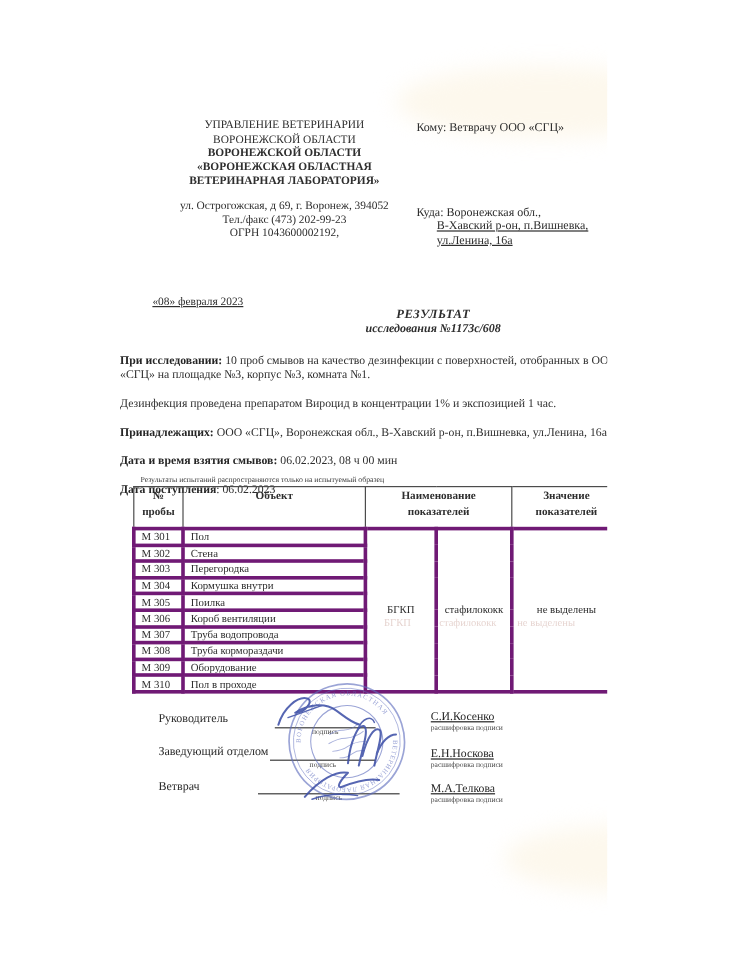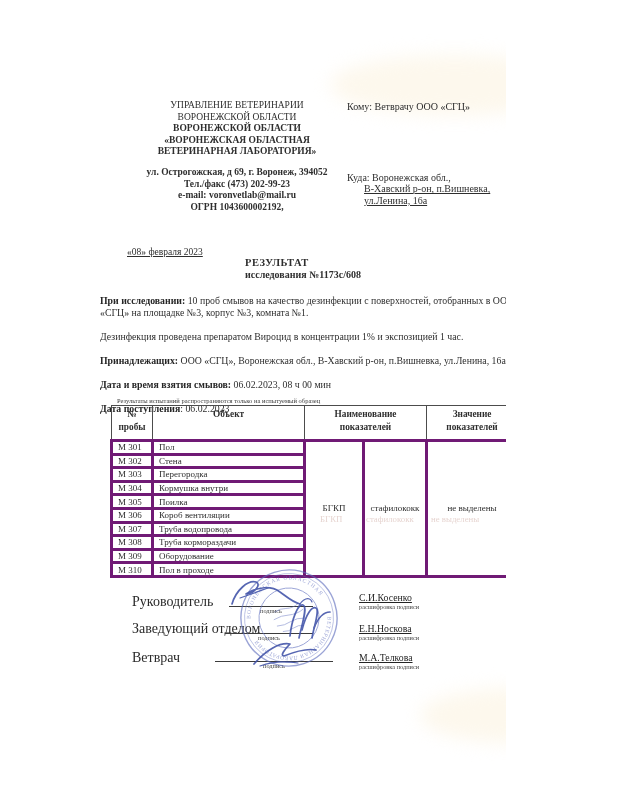--- a/index.html
+++ b/index.html
@@ -7,28 +7,28 @@
     position:relative;width:506px;height:800px;overflow:hidden;
     background:#ffffff;color:#2e2e2e;
     font-family:"Liberation Serif","DejaVu Serif",serif;
   }
   .abs{position:absolute;}
   .blot{position:absolute;border-radius:50%;filter:blur(9px);pointer-events:none;}
 
   
   .hdr-left{left:118px;top:100px;width:238px;text-align:center;font-size:9.5px;line-height:11.6px;}
   .hdr-left .bold{font-weight:bold;}
-  .hdr-contacts{margin-top:9px;font-weight:bold;}
+  .hdr-contacts{margin-top:9px;}
   .hdr-right{left:347px;top:101px;width:200px;font-size:10px;line-height:11.6px;}
   .hdr-right .addr{margin-top:59px;}
   .hdr-right .indent{padding-left:17px;text-decoration:underline;}
 
   .date-line{left:127px;top:247px;font-size:9.5px;text-decoration:underline;}
 
-  .doc-title{left:245px;top:257px;width:202px;text-align:left;font-weight:bold;}
+  .doc-title{left:260px;top:257px;width:202px;text-align:center;font-weight:bold;font-style:italic;}
   .doc-title .t1{font-size:10.5px;letter-spacing:0.5px;}
   .doc-title .t2{font-size:10px;margin-top:1px;}
 
   .body-text{left:88px;top:283px;width:444px;font-size:9.8px;line-height:11.9px;}
   .body-text p{margin:12px;}
   .body-text b{font-weight:bold;color:#262626;}
 
   .tbl-note{left:117px;top:397px;font-size:6.5px;color:#3a3a3a;}
 
   table.results{border-collapse:collapse;table-layout:fixed;left:110px;top:405px;width:406px;position:absolute;}
@@ -37,21 +37,21 @@
     white-space:pre-line;vertical-align:top;padding:2px 1px 1px;height:30px;text-align:center;
   }
   table.results td{
     border:3px solid #701a75;font-size:9px;line-height:10px;height:10.6px;
     padding:0 0 0 5px;vertical-align:middle;overflow:hidden;
   }
   table.results td.mid{text-align:center;padding:0;font-size:9px;}
 
   .ghost{color:#c09288;opacity:.4;filter:blur(.4px);font-size:8.8px;pointer-events:none;}
 
-  .sig-label{left:132px;font-size:14px;color:#2b2b2b;}
+  .sig-label{left:132px;font-size:10px;color:#2b2b2b;}
   .sig-line{border-bottom:1px solid #3c3c3c;height:12px;}
   .sig-cap{font-size:6.3px;color:#444;text-align:center;}
   .sig-name{left:359px;font-size:9.8px;text-decoration:underline;color:#242424;}
   .sig-namecap{left:359px;font-size:6.3px;color:#474747;}
 
   .page-num{left:529px;top:719px;font-size:9px;color:#b0adab;}
 
   svg{display:block;}
 </style>
 </head>
@@ -65,21 +65,20 @@
 
   <div class="abs hdr-left">
     <div>УПРАВЛЕНИЕ ВЕТЕРИНАРИИ</div>
     <div>ВОРОНЕЖСКОЙ ОБЛАСТИ</div>
     <div class="bold">ВОРОНЕЖСКОЙ ОБЛАСТИ</div>
     <div class="bold">«ВОРОНЕЖСКАЯ ОБЛАСТНАЯ</div>
     <div class="bold">ВЕТЕРИНАРНАЯ ЛАБОРАТОРИЯ»</div>
     <div class="hdr-contacts">
       <div>ул. Острогожская, д 69, г. Воронеж, 394052</div>
       <div>Тел./факс (473) 202-99-23</div>
-      <div>e-mail: voronvetlab@mail.ru</div>
       <div>ОГРН 1043600002192,</div>
     </div>
   </div>
 
   <div class="abs hdr-right">
     <div>Кому: Ветврачу ООО «СГЦ»</div>
     <div class="addr">
       <div>Куда: Воронежская обл.,</div>
       <div class="indent">В-Хавский р-он, п.Вишневка,</div>
       <div class="indent">ул.Ленина, 16а</div>

